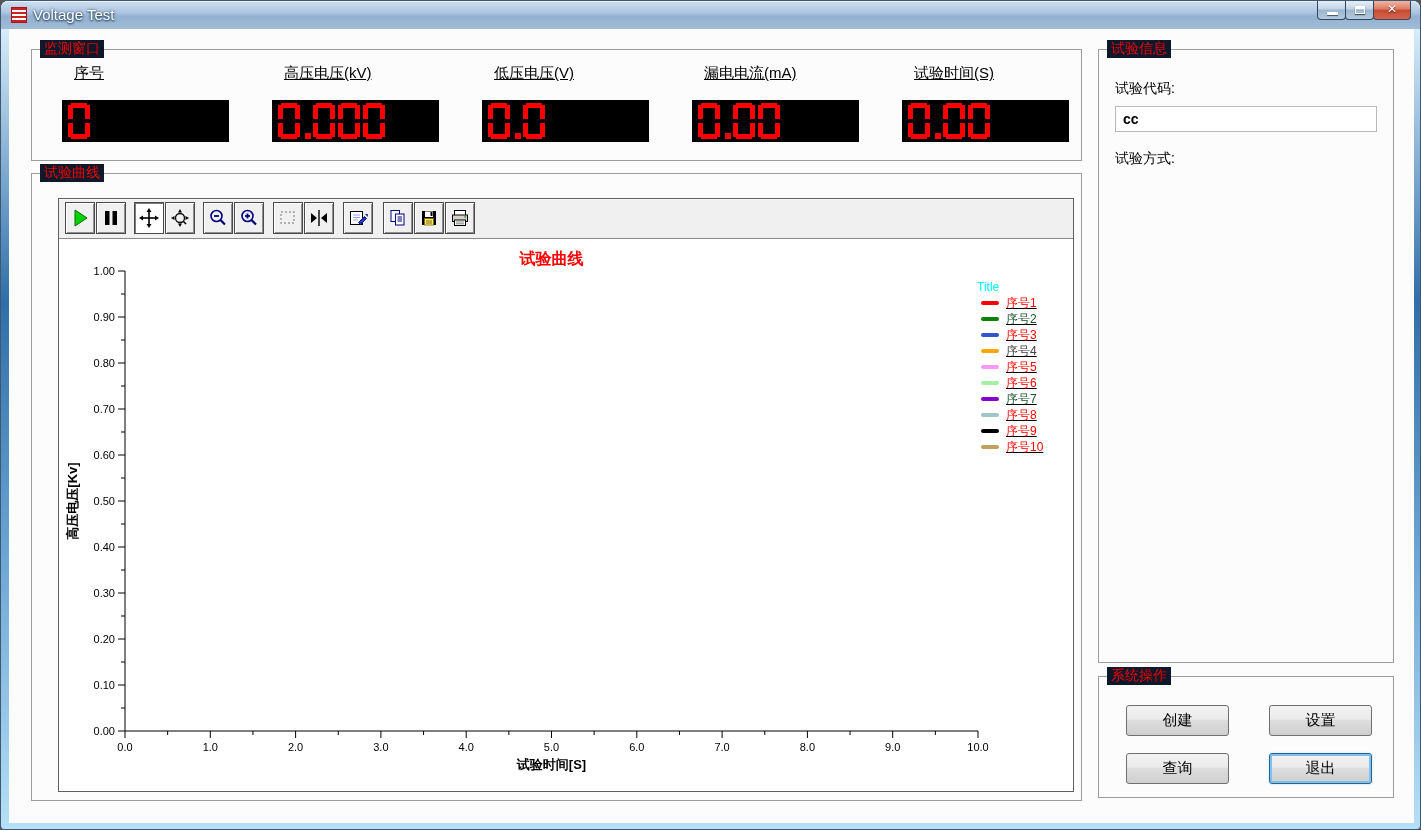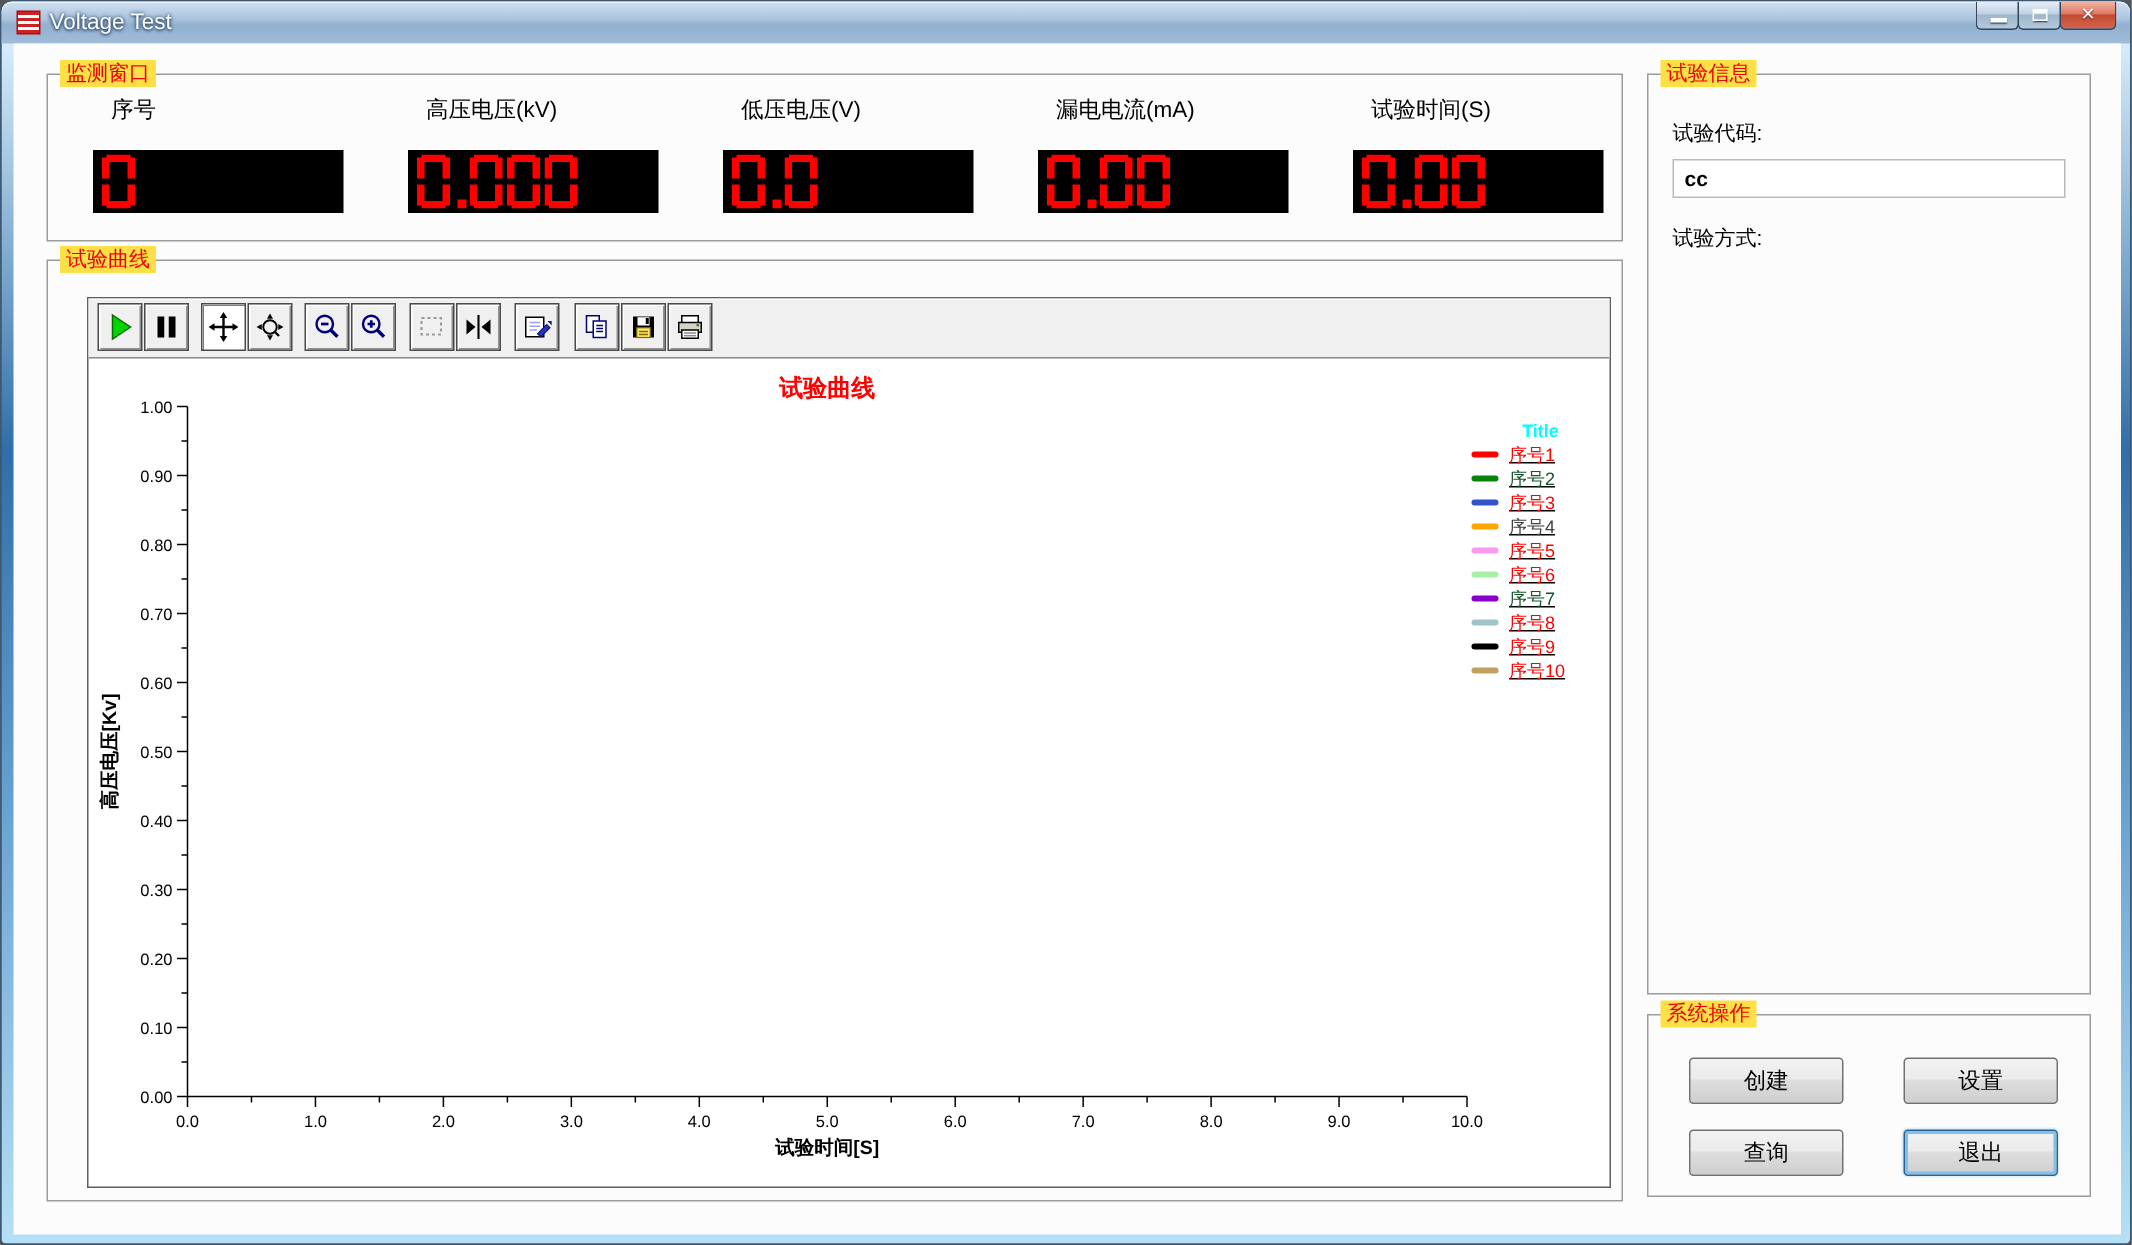--- a/index.html
+++ b/index.html
@@ -22,47 +22,47 @@
   .wbtn.close{width:38px;margin-left:-1px;background:linear-gradient(180deg,#f0b4a4 0%,#dd7c64 45%,#c54a32 50%,#d5654a 100%);}
   .glyph-min{position:absolute;left:9px;bottom:4px;width:11px;height:3px;background:#fff;
     box-shadow:0 1px 1px #40566e;}
   .glyph-max{position:absolute;left:9px;top:5px;width:10px;height:8px;box-sizing:border-box;
     border:1px solid #fff;border-top:3px solid #fff;box-shadow:0 1px 1px #40566e;}
   .glyph-close{position:absolute;left:0;top:1px;width:100%;text-align:center;color:#fff;
     font-size:12px;font-weight:bold;text-shadow:0 1px 1px #5e1408;}
   .client{position:absolute;left:8px;top:28px;width:1405px;height:794px;background:#fcfcfc;}
 
   .groupbox{position:absolute;box-sizing:border-box;border:1px solid #9c9c9c;}
-  .gtitle{position:absolute;top:-10px;left:8px;background:#fde047;padding:0 4px;
+  .gtitle{position:absolute;top:-10px;left:8px;background:#0f172a;padding:0 4px;
     color:#ee0000;font-size:14px;white-space:nowrap;}
   .g1{left:22px;top:20px;width:1051px;height:112px;}
   .g2{left:22px;top:144px;width:1051px;height:628px;}
   .g3{left:1089px;top:20px;width:296px;height:614px;}
   .g4{left:1089px;top:647px;width:296px;height:122px;}
 
   
-  .meter{position:absolute;top:0;width:167px;height:100px;}
+  .meter{position:absolute;top:0;width:167px;height:100px;text-decoration:underline;}
   .meter .mlabel{margin:14px 0 0 12px;font-size:15px;color:#000;white-space:nowrap;}
   .meter .led{position:absolute;left:0;top:50px;width:167px;height:42px;background:#000;
     display:flex;align-items:center;padding-left:6px;box-sizing:border-box;}
   .m0{left:30px;} .m1{left:240px;} .m2{left:450px;} .m3{left:660px;} .m4{left:870px;}
 
   
   .chartctl{position:absolute;left:26px;top:24px;width:1016px;height:594px;box-sizing:border-box;
     background:#fff;border:1px solid #5f5f5f;}
   .toolbar{position:absolute;left:0;top:0;right:0;height:39px;background:#f0f0f0;
     border-bottom:1px solid #8a8a8a;box-shadow:inset 0 1px 0 #fafafa;display:flex;align-items:flex-start;}
   .tbtn{width:30px;height:32px;margin-top:3px;box-sizing:border-box;background:#f0f0f0;
     border:1px solid #4a4a4a;box-shadow:inset 1px 1px 0 #ffffff,inset -1px -1px 0 #8f8f8f;
     display:flex;align-items:center;justify-content:center;cursor:default;}
   .tbtn.active{background:#ffffff;box-shadow:inset 1px 1px 0 #7a7a7a,inset -1px -1px 0 #ffffff;}
   .tbtn svg{display:block;}
   #plot{position:absolute;left:0;top:39px;}
   .legend{position:absolute;left:918px;top:80px;width:100px;}
-  .legend .ltitle{font-size:12px;font-weight:bold;text-align:center;height:16px;line-height:16px;}
+  .legend .ltitle{font-size:12px;font-weight:normal;text-align:left;height:16px;line-height:16px;}
   .legend .lrow{display:flex;align-items:center;height:16px;text-decoration:underline;}
   .legend .swatch{width:18px;height:4px;border-radius:2px;margin:0 7px 0 4px;flex:none;}
   .legend .lname{font-size:12px;line-height:16px;white-space:nowrap;}
 
   
   .lbl{position:absolute;left:16px;font-size:14px;color:#000;}
   .code-lbl{top:30px;}
   .mode-lbl{top:100px;}
   .code-input{position:absolute;left:16px;top:56px;width:262px;height:26px;box-sizing:border-box;
     border:1px solid #b9b9b9;font-family:"Liberation Sans","DejaVu Sans",sans-serif;

